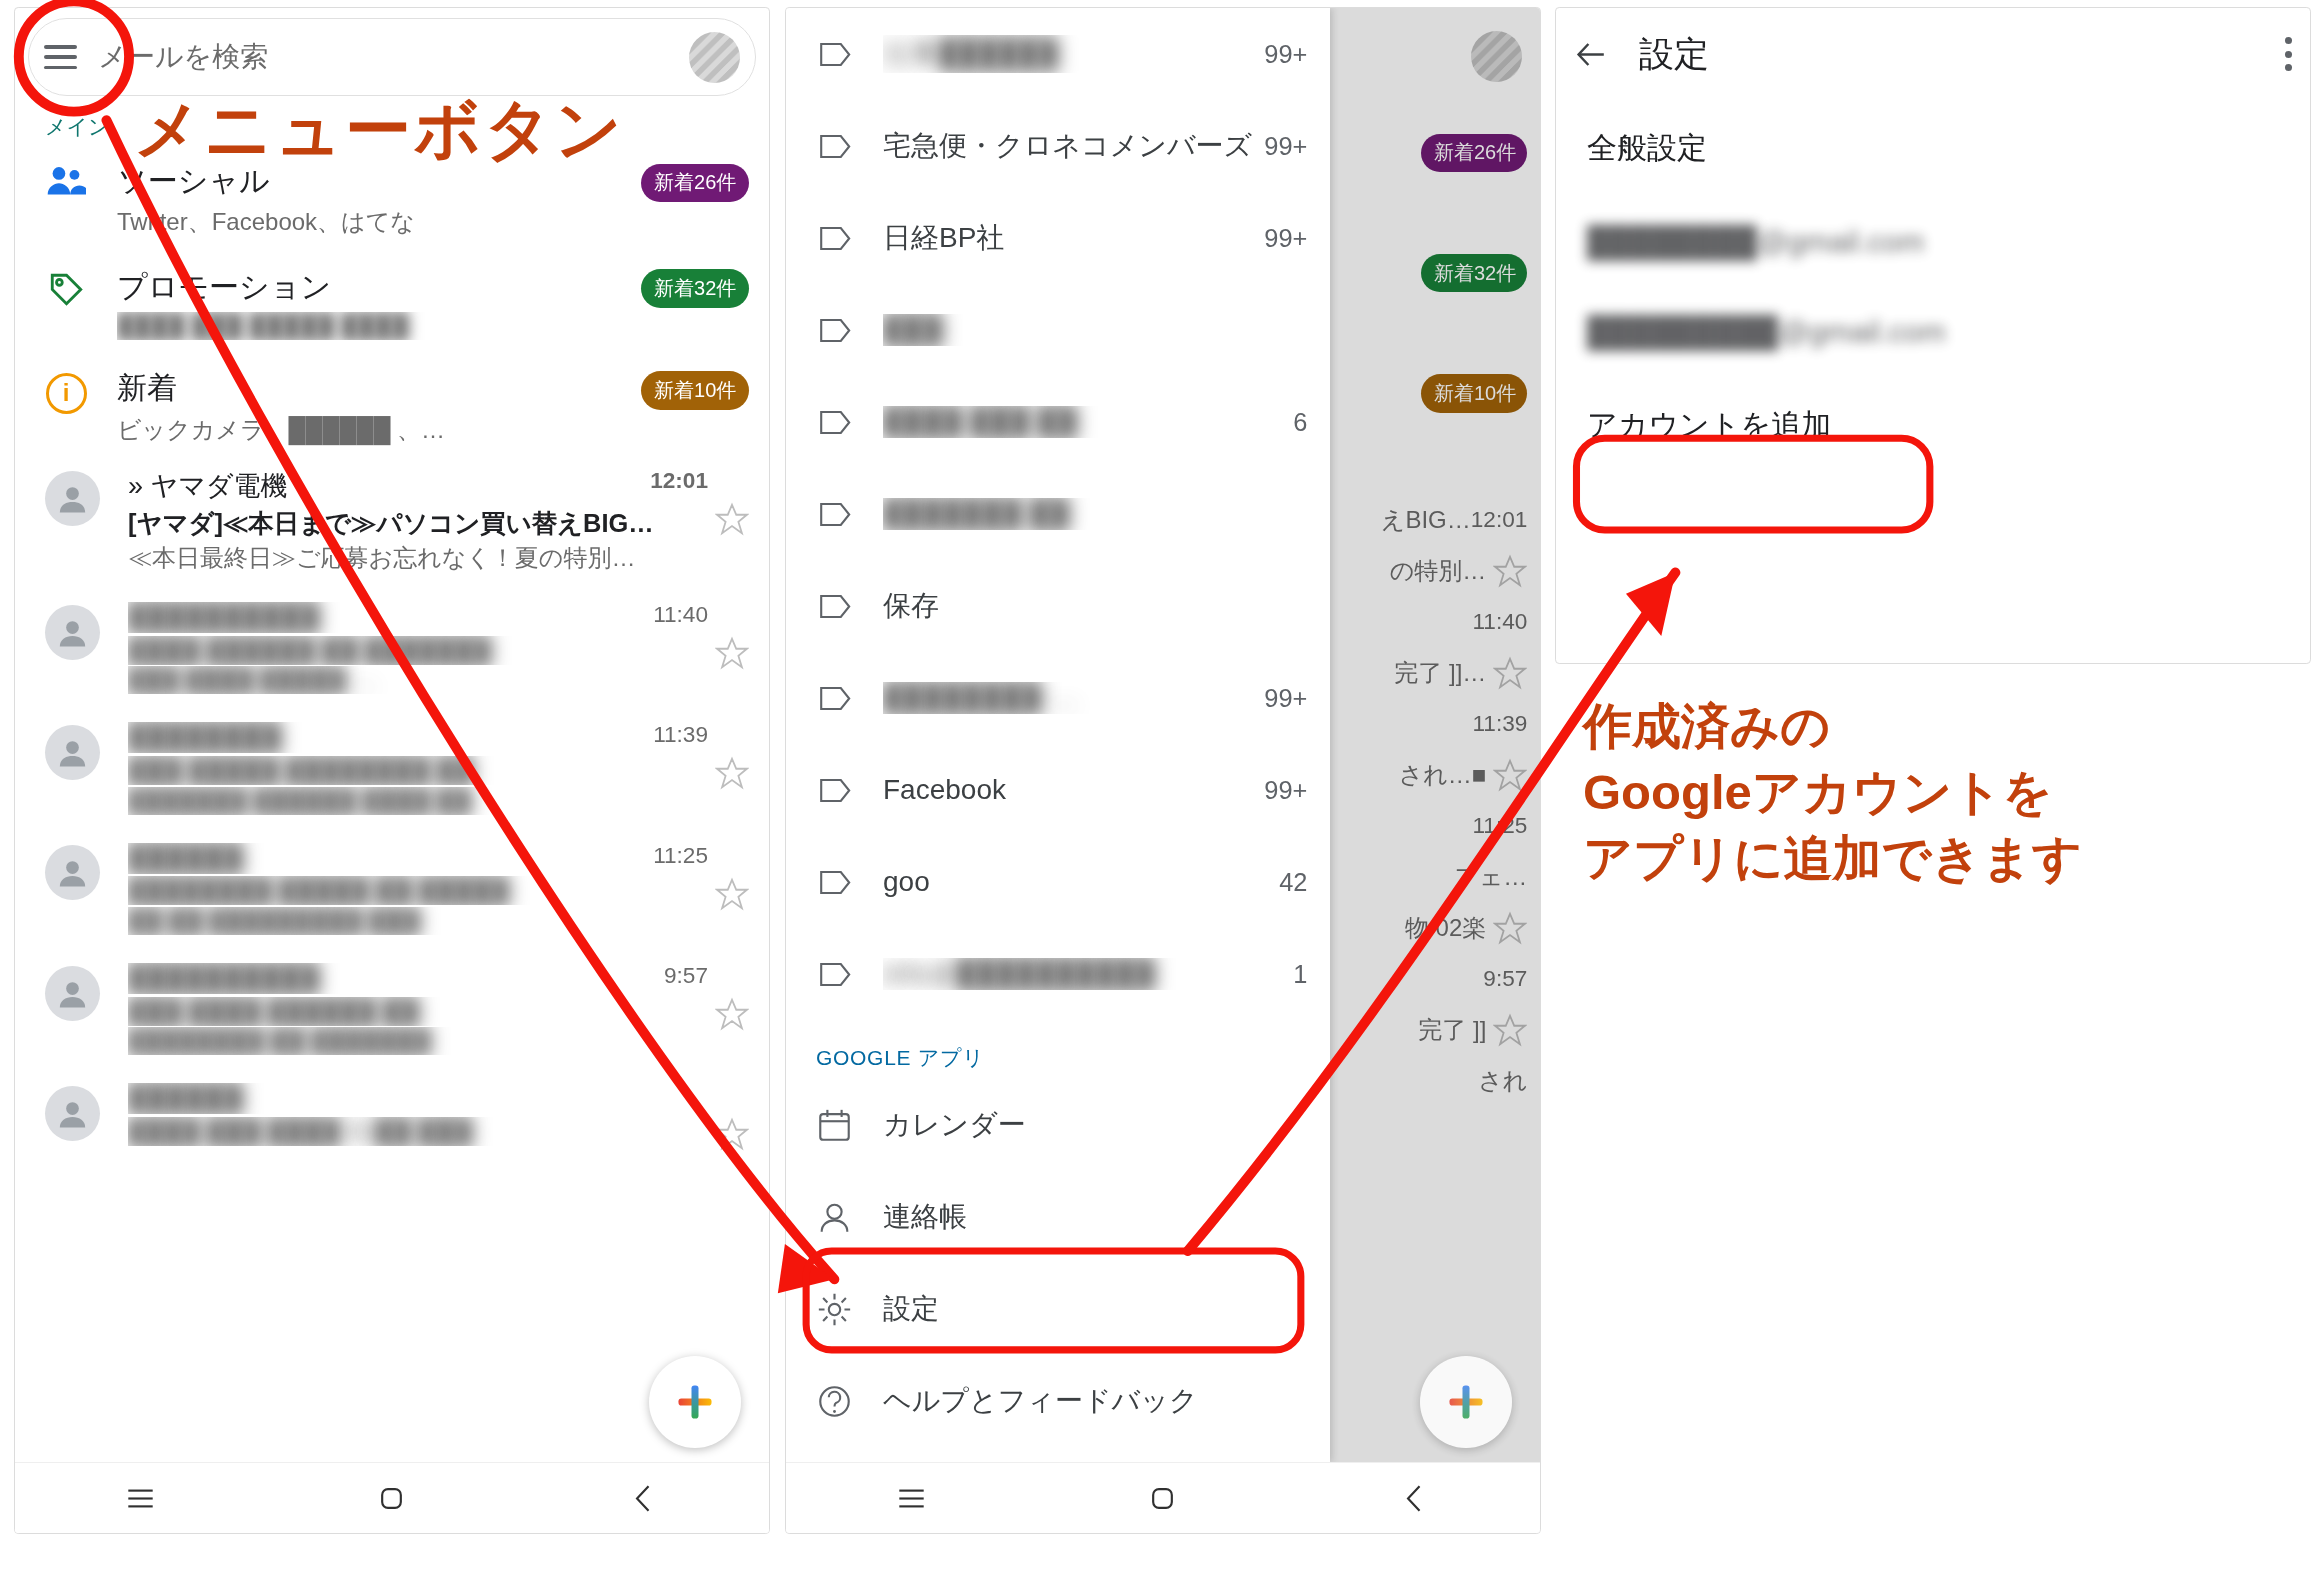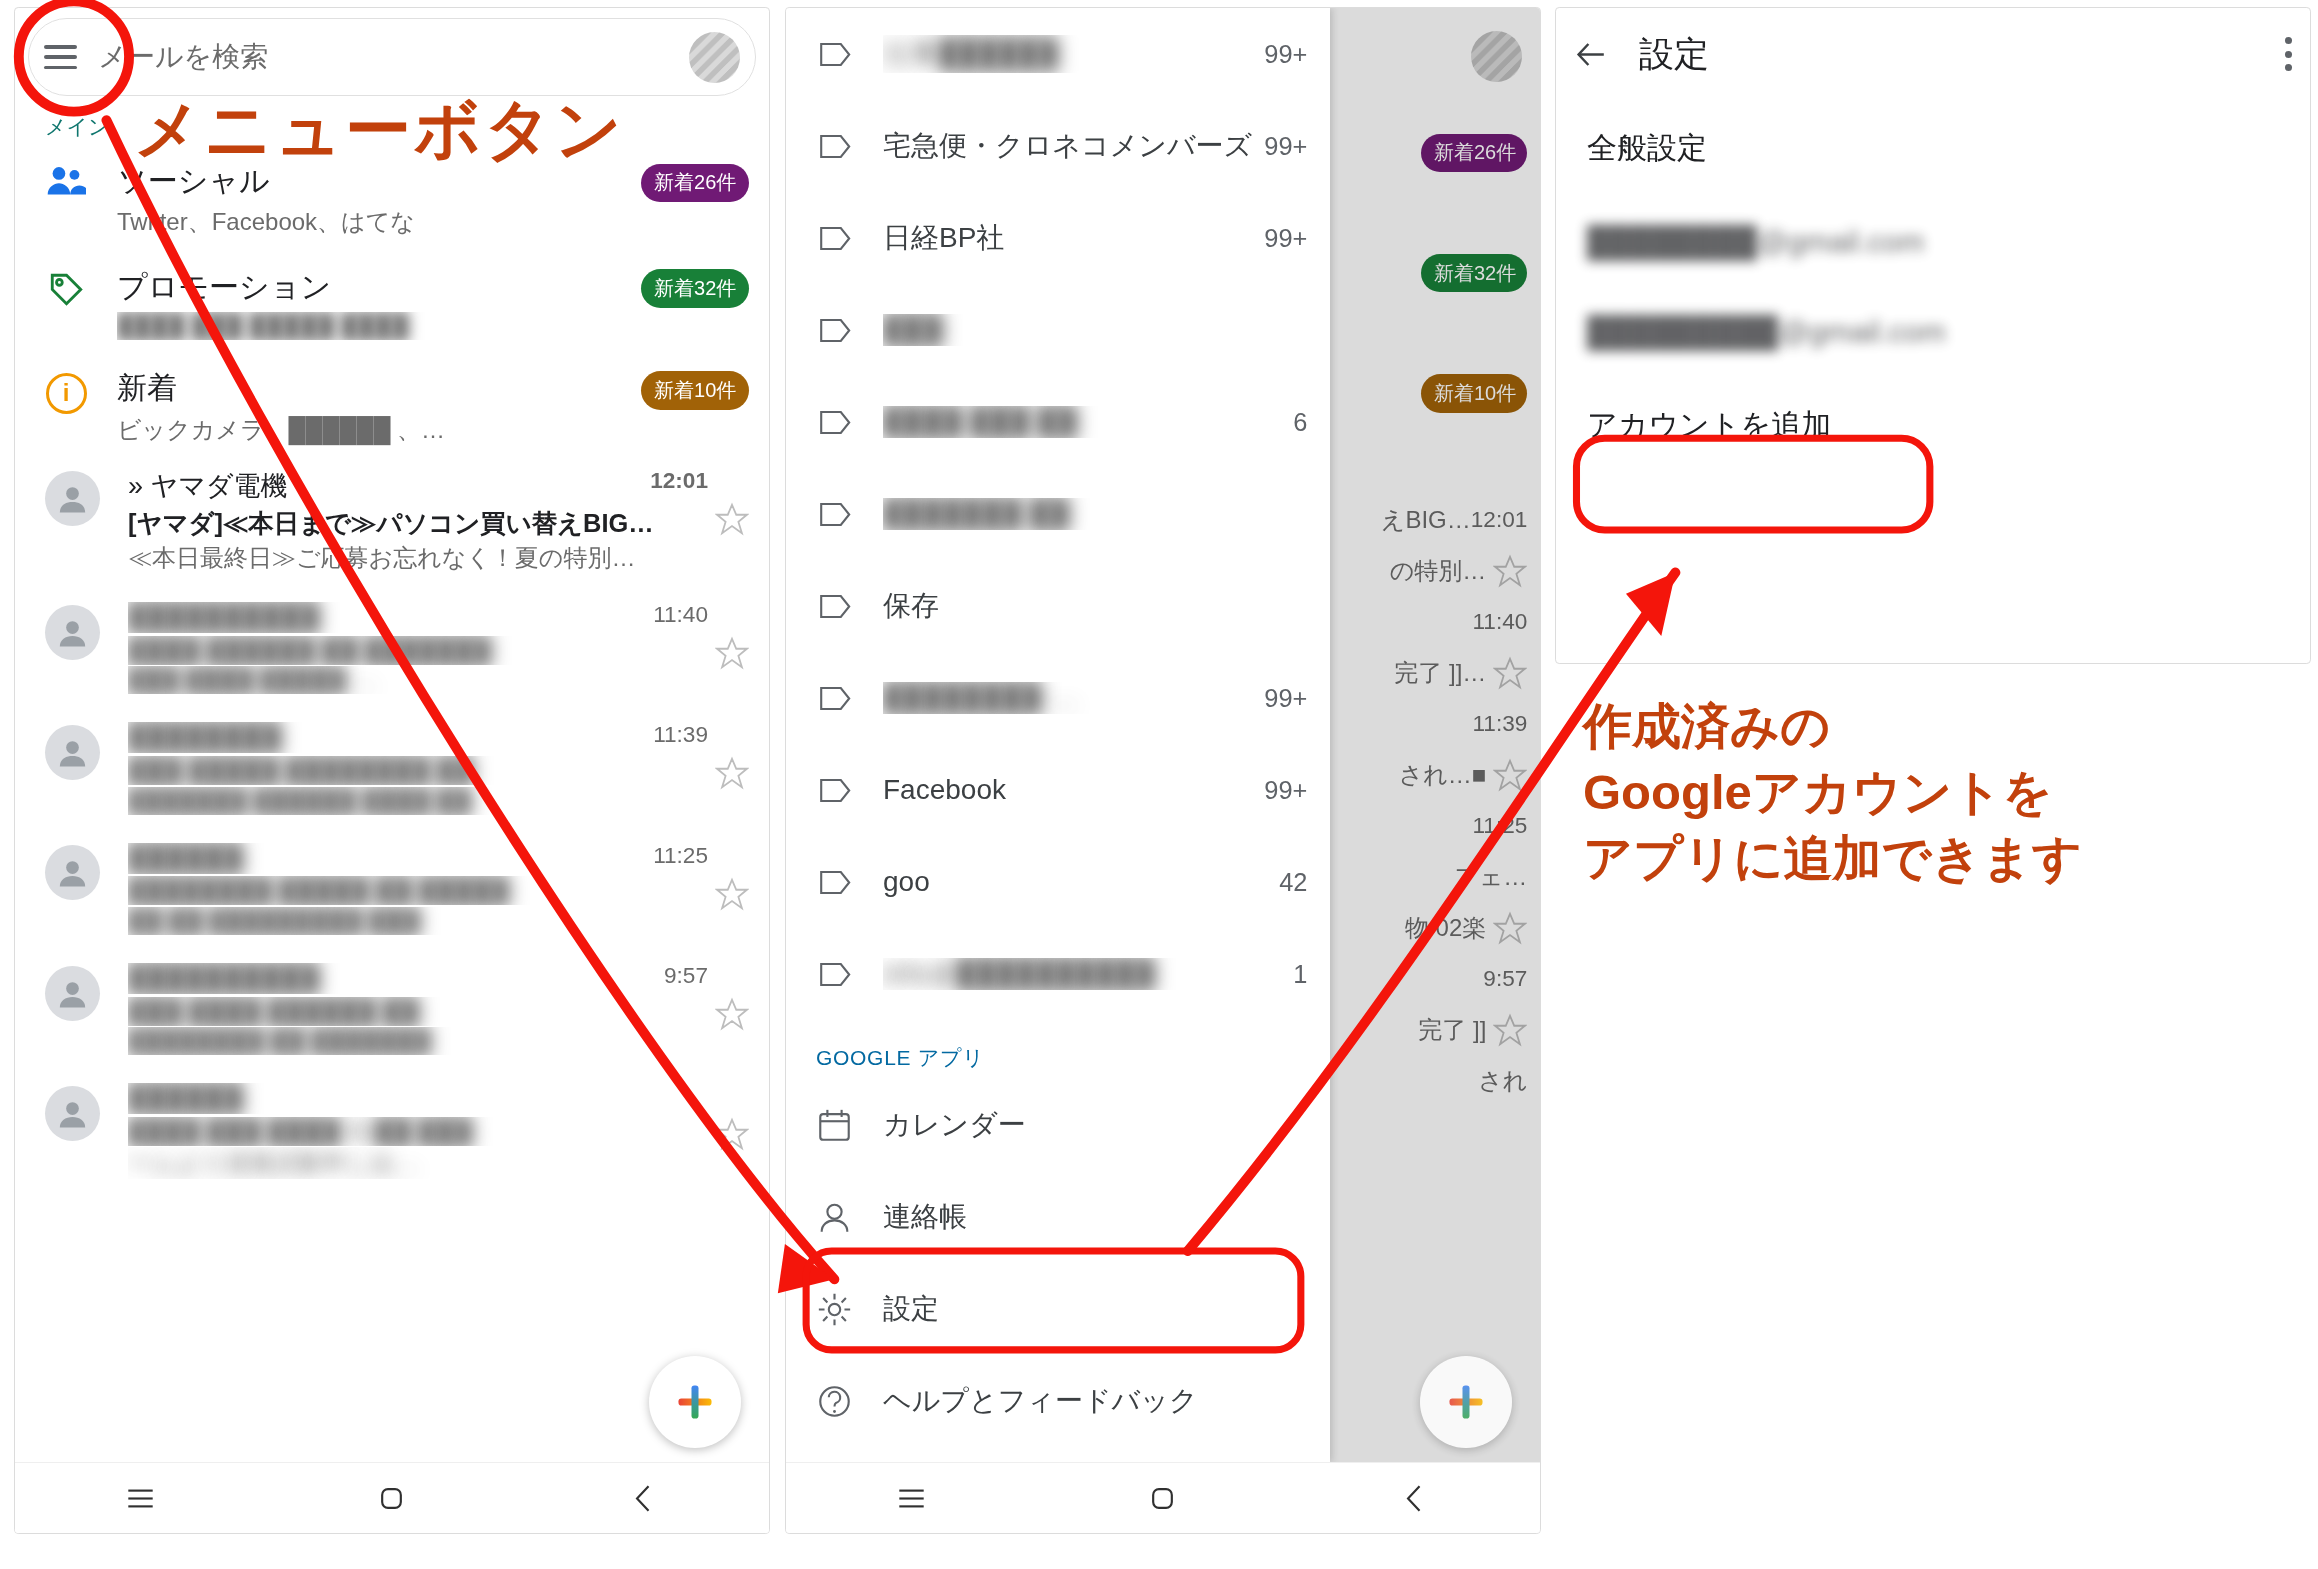--- a/index.html
+++ b/index.html
@@ -252,21 +252,20 @@
               <circle cx="22" cy="15" r="9"></circle>
               <path d="M4 42c0-10 8-15 18-15s18 5 18 15z"></path>
             </svg>
           </div>
      <div class="body">
        <div class="line1">
          <div class="from blur-strong "><span>██████</span></div>
          <div class="time "></div>
        </div>
        <div class="subj blur-strong ">████ ███ ████ 01██ ███</div>
-       <div class="snip blur-strong">ームより資格試験申し込…</div>
      </div>
      <div class="star"><svg viewBox="0 0 48 48">
               <polygon points="24,4 30,18 45,18 33,28 38,44 24,34 10,44 15,28 3,18 18,18"></polygon>
             </svg></div>
    </div>
       </div>
 
   <div class="fab">
         <div class="plus"></div>
       </div>

